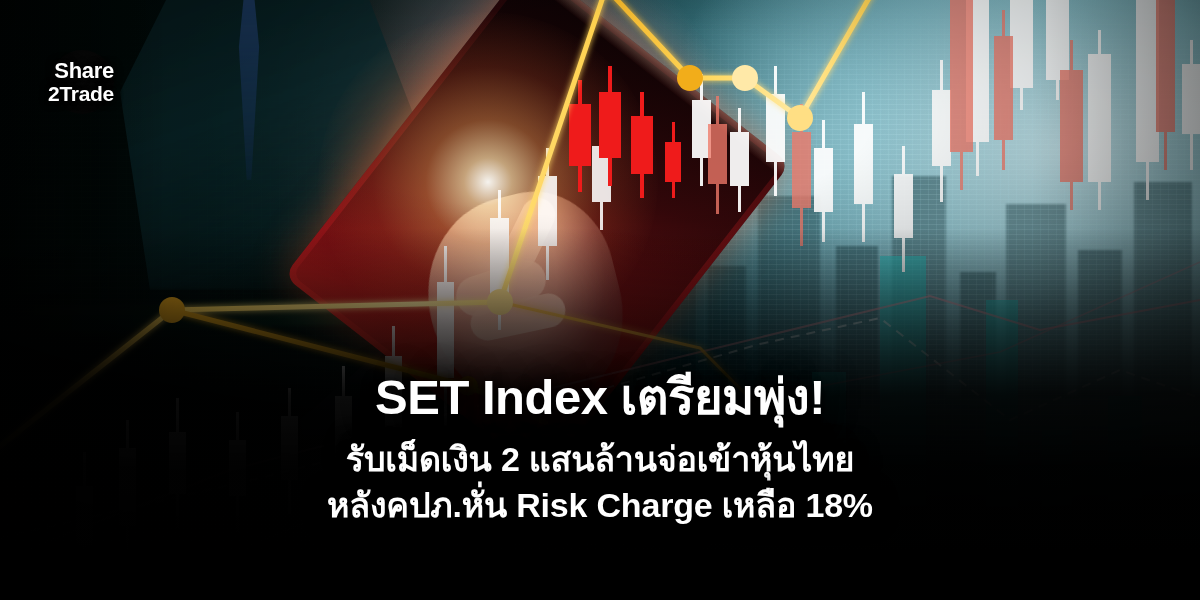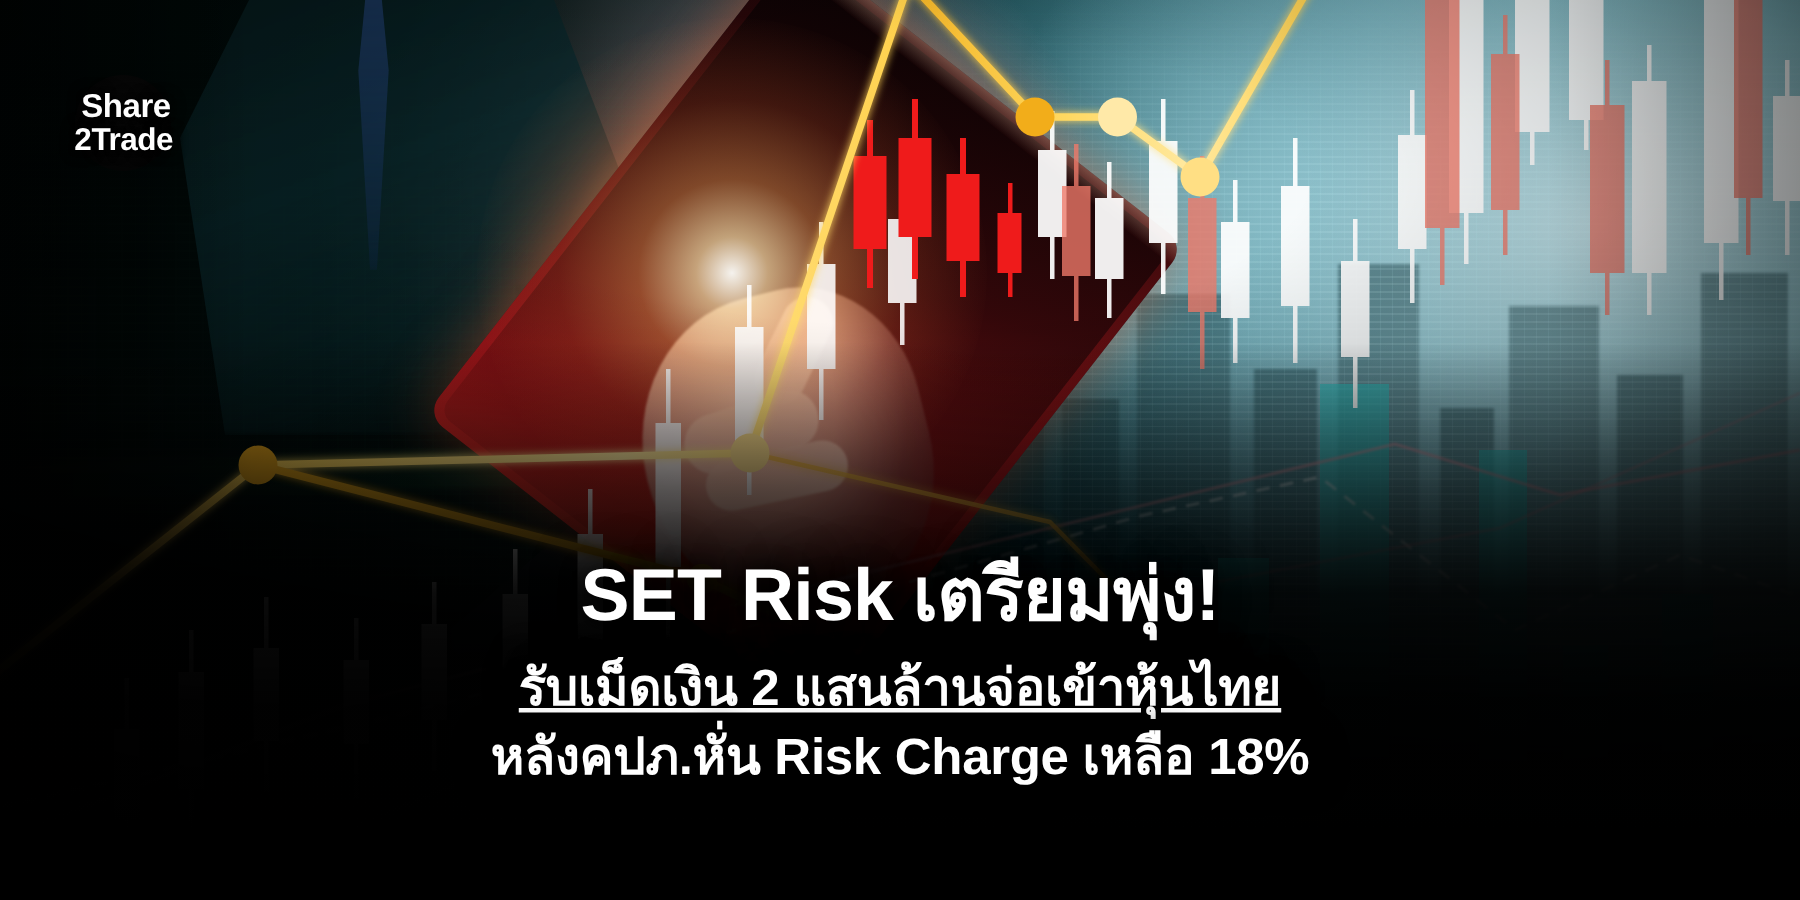--- a/index.html
+++ b/index.html
@@ -138,21 +138,21 @@
   .side-dark{
     background:linear-gradient(90deg, rgba(0,0,0,.55) 0%, rgba(0,0,0,0) 14%, rgba(0,0,0,0) 86%, rgba(0,0,0,.30) 100%);
     pointer-events:none;
   }
 
   
   #logo{
     position:absolute;left:50px;top:50px;width:64px;height:64px;
     border-radius:50%;
     background:radial-gradient(circle at 50% 45%, #0a0a0a 0%, #050505 62%, rgba(3,3,3,.82) 82%, rgba(0,0,0,0) 100%);
-    display:flex;flex-direction:column;align-items:center;justify-content:center;
+    display:flex;flex-direction:column;align-items:flex-end;justify-content:center;
   }
   #logo .l1,#logo .l2{
     color:#fff;font-weight:700;line-height:1.02;letter-spacing:-.3px;white-space:nowrap;
     text-shadow:0 0 10px rgba(0,0,0,.9),0 0 4px rgba(0,0,0,.9);
   }
   #logo .l1{font-size:22px;margin-left:4px;}
   #logo .l2{font-size:21px;margin-left:1px;}
 
   
   #headline{
@@ -163,21 +163,21 @@
   #headline .h1{
     color:#fff;font-weight:700;font-size:49px;line-height:1.06;
     letter-spacing:-.5px;
     text-shadow:0 2px 16px rgba(0,0,0,.95),0 0 34px rgba(0,0,0,.85);
   }
   #headline .h2,#headline .h3{
     color:#fff;font-weight:700;font-size:34px;line-height:1.12;
     letter-spacing:-.2px;
     text-shadow:0 2px 14px rgba(0,0,0,.95),0 0 26px rgba(0,0,0,.85);
   }
-  #headline .h2{margin-top:16px;text-decoration:underline;}
+  #headline .h2{margin-top:16px;}
   #headline .h3{margin-top:8px;}
 </style>
 </head>
 <body>
 
 <div id="banner">
 
   <div class="layer bg-base"></div>
 
   <div class="layer buildings">
@@ -358,18 +358,18 @@
 
   <div class="layer side-dark"></div>
   <div class="layer vignette"></div>
 
   <div id="logo">
     <span class="l1">Share</span>
     <span class="l2">2Trade</span>
   </div>
 
   <div id="headline">
-    <div class="h1">SET Risk เตรียมพุ่ง!</div>
+    <div class="h1">SET Index เตรียมพุ่ง!</div>
     <div class="h2">รับเม็ดเงิน 2 แสนล้านจ่อเข้าหุ้นไทย</div>
     <div class="h3">หลังคปภ.หั่น Risk Charge เหลือ 18%</div>
   </div>
 
 </div>
 
 </body></html>

